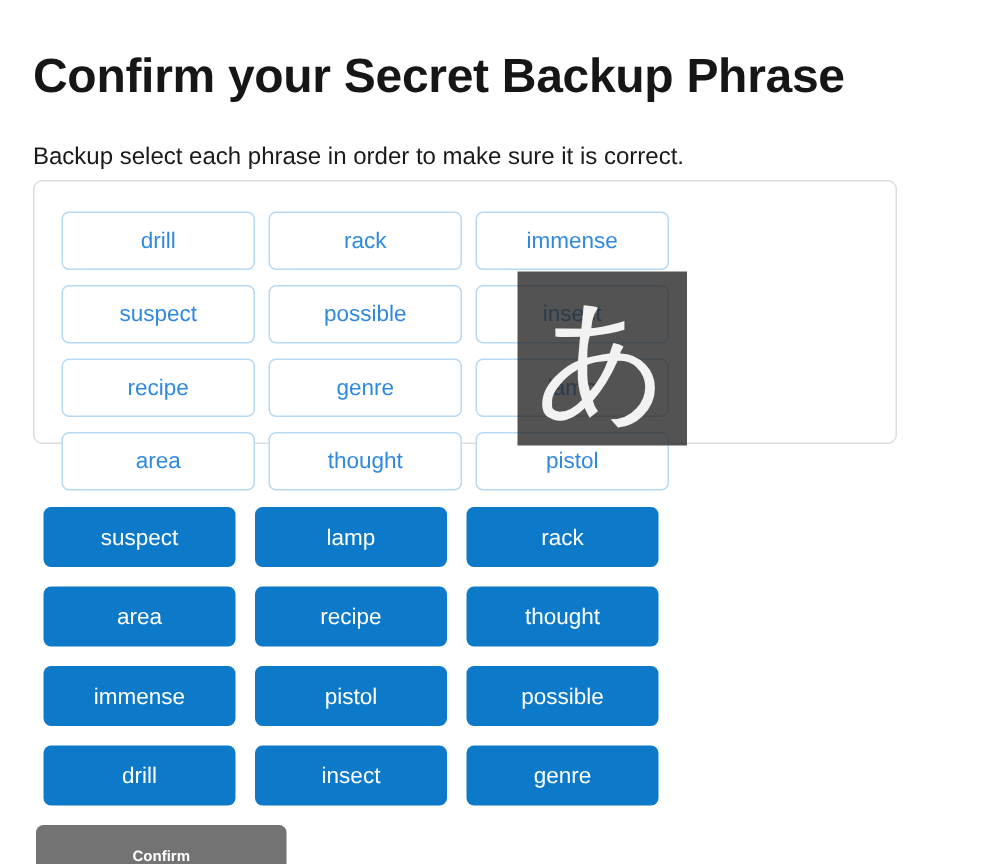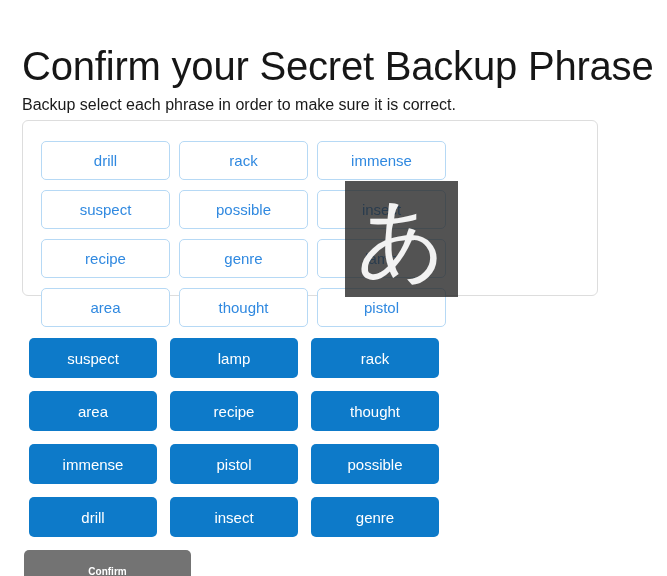--- a/index.html
+++ b/index.html
@@ -20,23 +20,23 @@
     left: 0;
     top: 0;
     width: 667px;
     height: 576px;
   }
 
   
   .page-title {
     position: absolute;
     left: 22px;
-    top: 12px;
-    font-size: 40px;
-    font-weight: normal;
+    top: 2px;
+    font-size: 32px;
+    font-weight: bold;
     line-height: 54px;
     color: #161616;
     white-space: nowrap;
     letter-spacing: -0.2px;
   }
 
   .page-subtitle {
     position: absolute;
     left: 22px;
     top: 79px;

